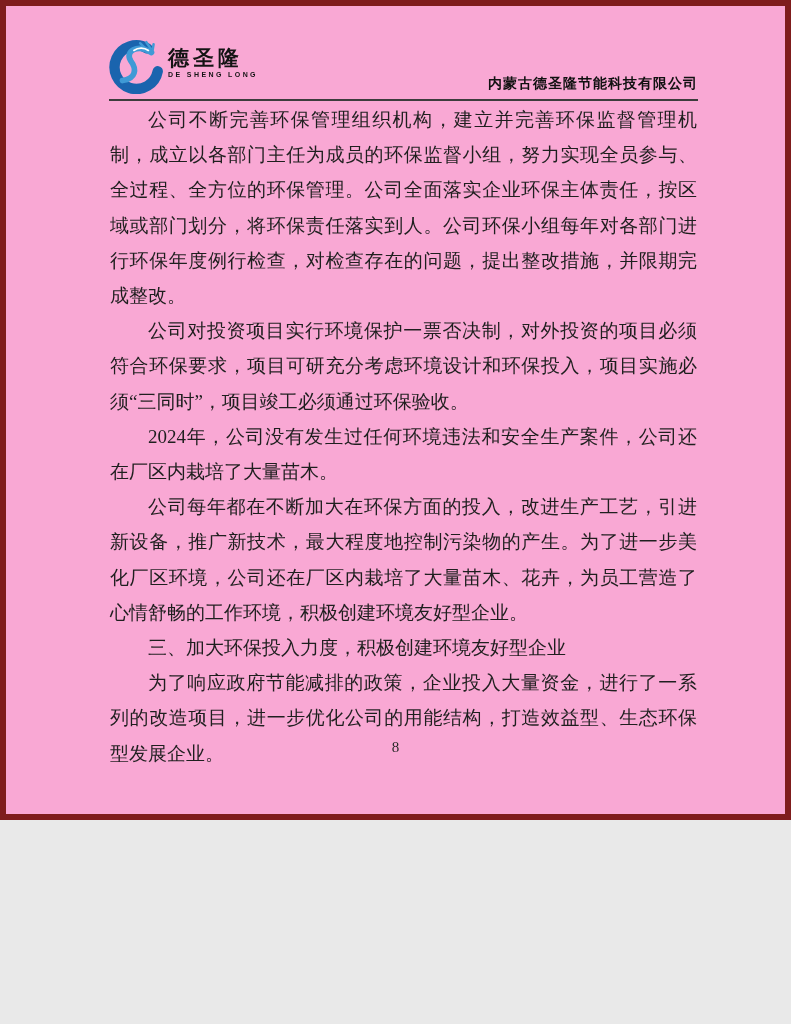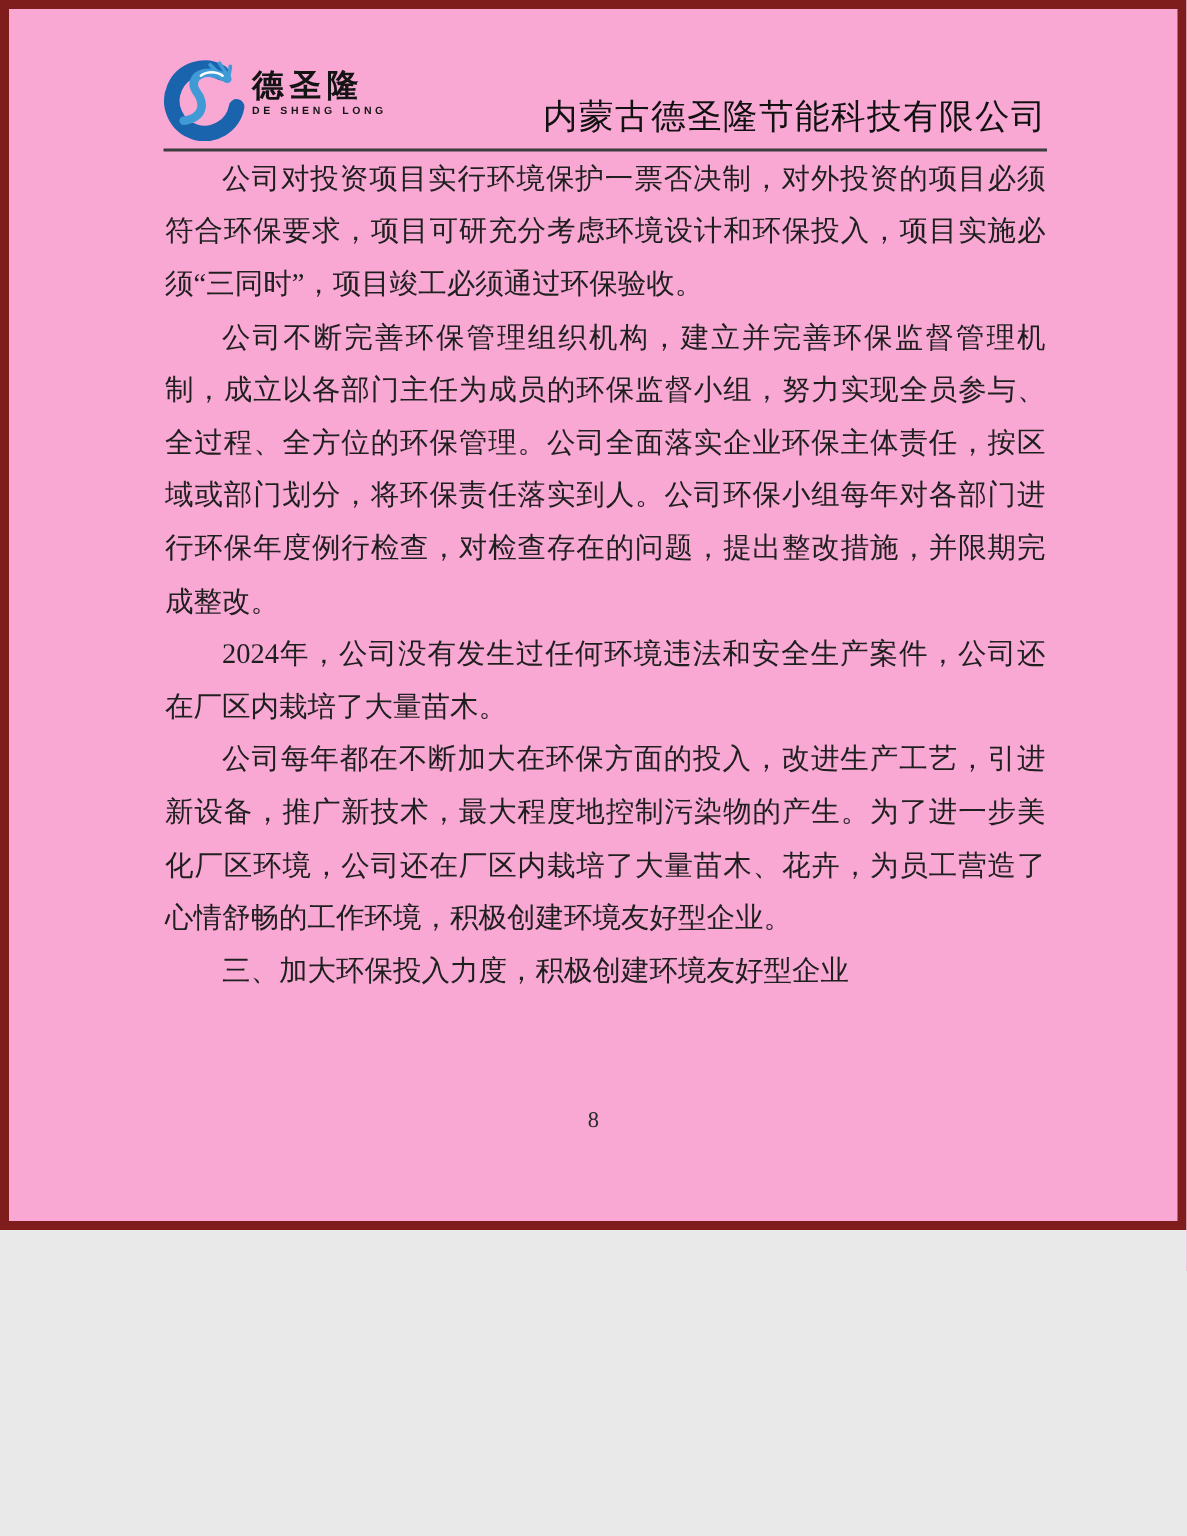--- a/index.html
+++ b/index.html
@@ -35,22 +35,22 @@
   .logo-text{display:flex;flex-direction:column;line-height:1;margin-bottom:6px;}
   .logo-cn{
     font-family:"Liberation Sans","DejaVu Sans",sans-serif;
     font-weight:bold;font-size:21px;letter-spacing:4px;color:#141414;
   }
   .logo-en{
     font-family:"Liberation Sans","DejaVu Sans",sans-serif;
     font-weight:bold;font-size:7px;letter-spacing:2.4px;color:#141414;margin-top:3px;
   }
   .company-name{
-    font-weight:normal;
-    font-size:23px;
+    font-weight:bold;
+    font-size:14px;
     letter-spacing:1px;
     color:#111;
     white-space:nowrap;
     padding-bottom:1px;
   }
   
   .doc-body{
     position:absolute;
     left:104px;top:96px;
     width:587px;
@@ -89,22 +89,23 @@
       </svg>
       <div class="logo-text">
         <span class="logo-cn">德圣隆</span>
         <span class="logo-en">DE SHENG LONG</span>
       </div>
     </div>
     <div class="company-name">内蒙古德圣隆节能科技有限公司</div>
   </div>
 
   <div class="doc-body">
+    <p>公司不断完善环保管理组织机构，建立并完善环保监督管理机制，成立以各部门主任为成员的环保监督小组，努力实现全员参与、全过程、全方位的环保管理。公司全面落实企业环保主体责任，按区域或部门划分，将环保责任落实到人。公司环保小组每年对各部门进行环保年度例行检查，对检查存在的问题，提出整改措施，并限期完成整改。</p>
     <p>公司对投资项目实行环境保护一票否决制，对外投资的项目必须符合环保要求，项目可研充分考虑环境设计和环保投入，项目实施必须“三同时”，项目竣工必须通过环保验收。</p>
-    <p>公司不断完善环保管理组织机构，建立并完善环保监督管理机制，成立以各部门主任为成员的环保监督小组，努力实现全员参与、全过程、全方位的环保管理。公司全面落实企业环保主体责任，按区域或部门划分，将环保责任落实到人。公司环保小组每年对各部门进行环保年度例行检查，对检查存在的问题，提出整改措施，并限期完成整改。</p>
     <p>2024年，公司没有发生过任何环境违法和安全生产案件，公司还在厂区内栽培了大量苗木。</p>
     <p>公司每年都在不断加大在环保方面的投入，改进生产工艺，引进新设备，推广新技术，最大程度地控制污染物的产生。为了进一步美化厂区环境，公司还在厂区内栽培了大量苗木、花卉，为员工营造了心情舒畅的工作环境，积极创建环境友好型企业。</p>
     <p>三、加大环保投入力度，积极创建环境友好型企业</p>
+    <p>为了响应政府节能减排的政策，企业投入大量资金，进行了一系列的改造项目，进一步优化公司的用能结构，打造效益型、生态环保型发展企业。</p>
   </div>
 
   <div class="page-number">8</div>
 
 </div>
 
 </body></html>

